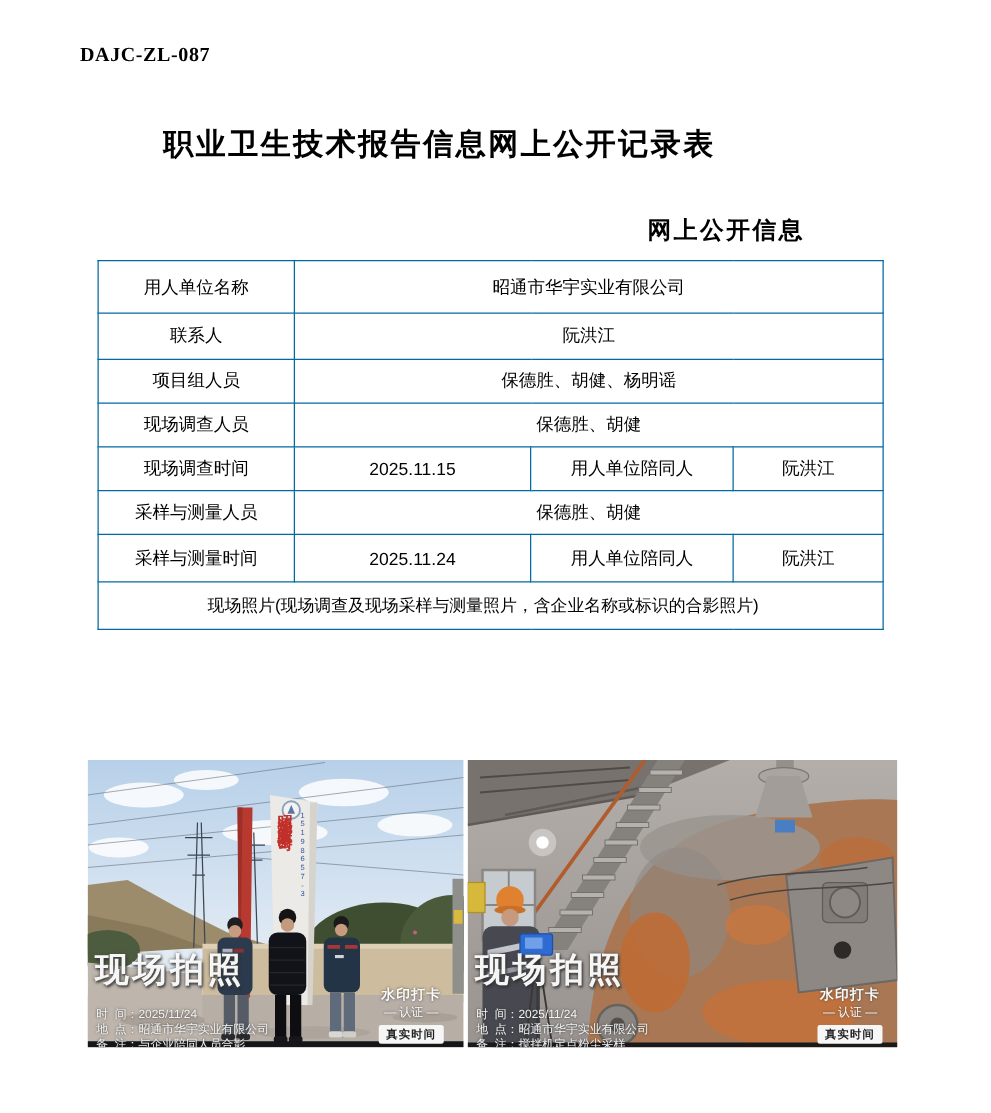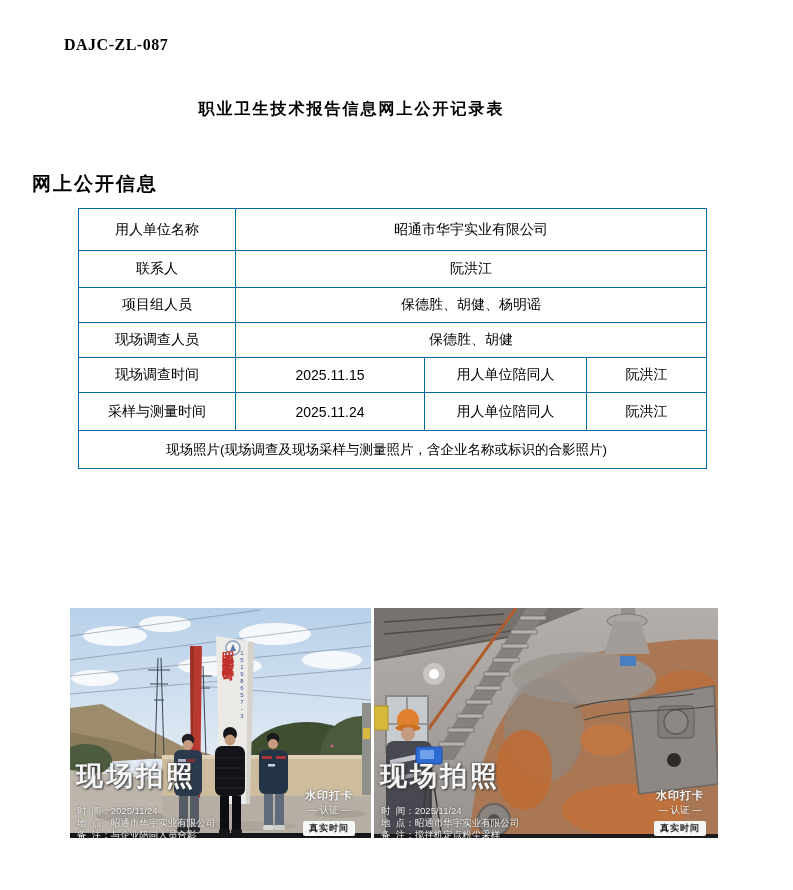--- a/index.html
+++ b/index.html
@@ -1,23 +1,23 @@
 <!DOCTYPE html>
 <html><head>
 <meta charset="utf-8">
 <style>
   html,body{margin:0;padding:0;background:#fff;}
   .page{position:relative;width:793px;height:890px;background:#fff;overflow:hidden;
         font-family:"Liberation Sans",sans-serif;color:#000;}
   .doc-code{position:absolute;left:64px;top:36px;font-family:"Liberation Serif",serif;
             font-weight:bold;font-size:16px;letter-spacing:.5px;}
   .doc-title{position:absolute;left:0;top:99px;width:703px;text-align:center;
-             font-size:16px;font-weight:bold;letter-spacing:2px;}
-  .doc-subtitle{position:absolute;left:0;top:171px;width:644px;text-align:left;
-                font-size:19px;font-weight:bold;letter-spacing:2px;margin-left:32px;}
+             font-size:24px;font-weight:bold;letter-spacing:2px;}
+  .doc-subtitle{position:absolute;left:0;top:171px;width:644px;text-align:right;
+                font-size:19px;font-weight:bold;letter-spacing:2px;}
   table.form{position:absolute;left:78px;top:208px;width:628px;border-collapse:collapse;
              table-layout:fixed;}
   table.form td{border:1px solid #0369a1;font-size:14px;text-align:center;vertical-align:middle;
                 padding:0 2px;box-sizing:border-box;overflow:hidden;}
   .r1{height:42px}.r2{height:38px}.r3{height:37px}.r4{height:67px}.r5{height:35px}
   .r6{height:35px}.r7{height:35px}.r8{height:35px}.r9{height:38px}.r10{height:38px}
   td.caption-cell{border-bottom:none;text-align:left;vertical-align:middle;}
   td.caption-cell span{display:inline-block;margin-left:-12px;white-space:nowrap;font-size:13.5px;}
   .two-line div{line-height:22px;}
   .photos{position:absolute;left:70px;top:608px;width:648px;height:230px;display:flex;gap:3px;}
@@ -75,20 +75,24 @@
     <tr class="r6">
       <td>现场调查人员</td>
       <td colspan="3">保德胜、胡健</td>
     </tr>
     <tr class="r7">
       <td>现场调查时间</td>
       <td>2025.11.15</td>
       <td>用人单位陪同人</td>
       <td>阮洪江</td>
     </tr>
+    <tr class="r8">
+      <td>采样与测量人员</td>
+      <td colspan="3">保德胜、胡健</td>
+    </tr>
     <tr class="r9">
       <td>采样与测量时间</td>
       <td>2025.11.24</td>
       <td>用人单位陪同人</td>
       <td>阮洪江</td>
     </tr>
     <tr class="r10">
       <td colspan="4" class="caption-cell">
         <span>现场照片(现场调查及现场采样与测量照片，含企业名称或标识的合影照片)</span>
       </td>

